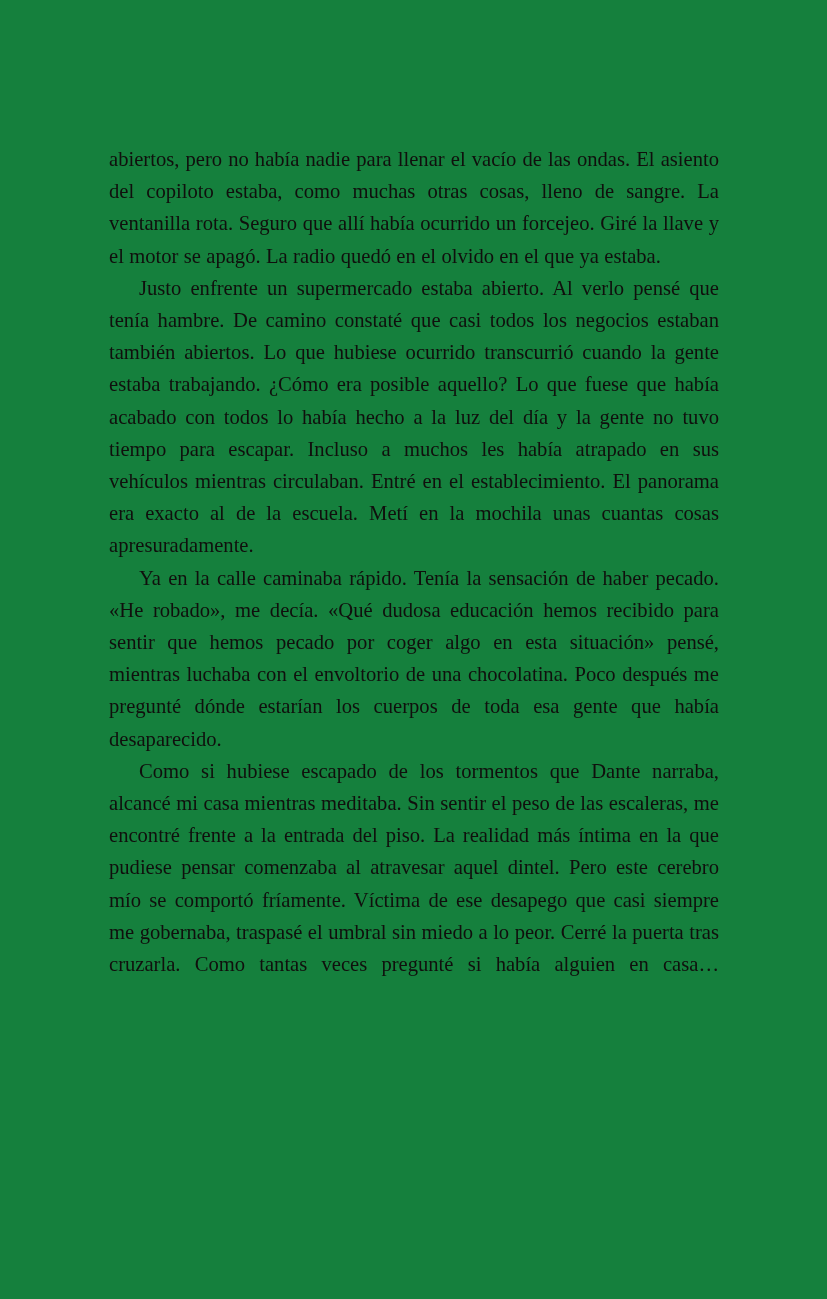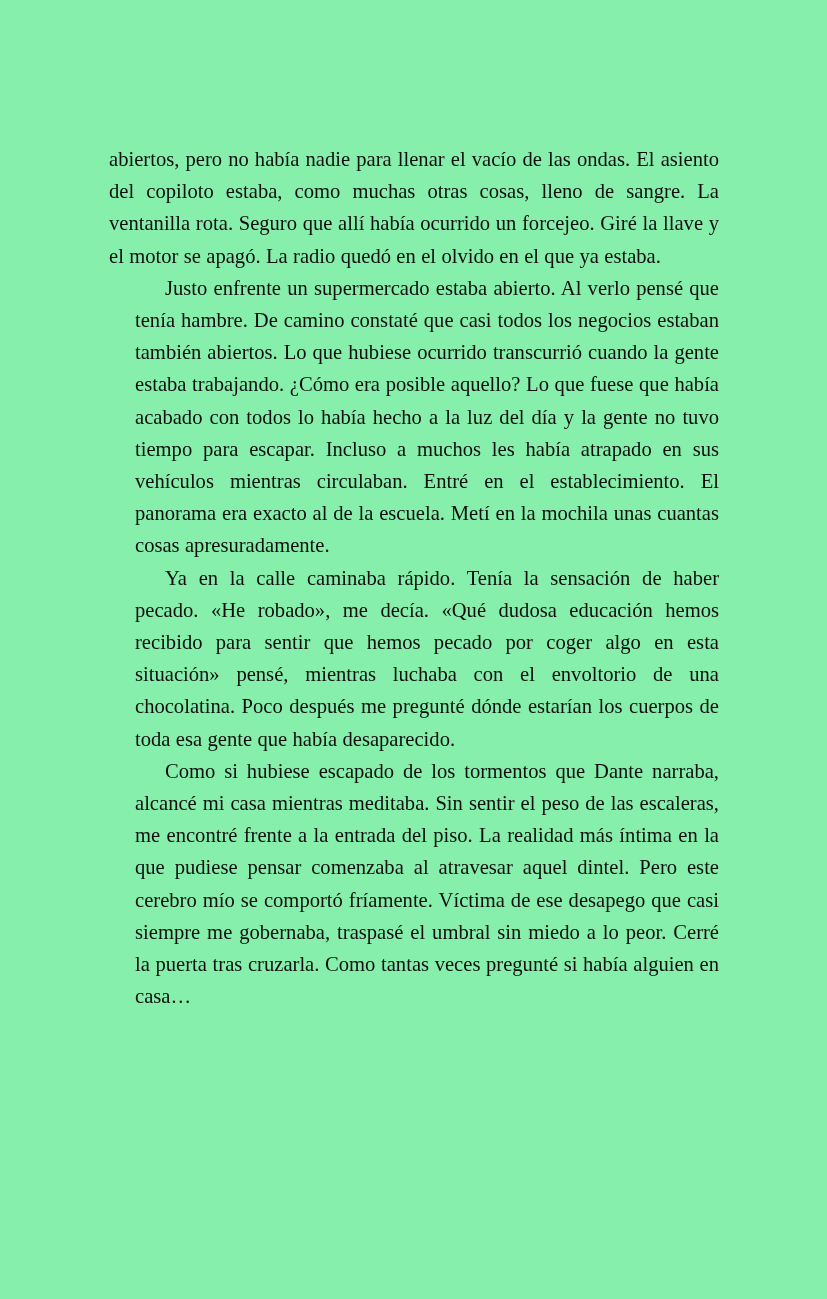--- a/index.html
+++ b/index.html
@@ -7,21 +7,21 @@
     margin: 0;
     padding: 0;
     background: #ffffff;
   }
 
   .page {
     position: relative;
     width: 827px;
     height: 1299px;
     margin: 0 auto;
-    background: #86efac;
+    background: #15803d;
     overflow: hidden;
     box-sizing: border-box;
   }
 
   .text-block {
     position: absolute;
     left: 109px;
     top: 143px;
     width: 610px;
     color: #100f0d;
@@ -37,21 +37,20 @@
   p.para {
     margin: 0;
     padding: 0;
     text-align: justify;
     text-align-last: left;
     word-spacing: 0.01em;
   }
 
   p.para.indented {
     text-indent: 30px;
-    margin-left: 26px;
   }
 
   p.para.last-line-justify {
     text-align-last: justify;
   }
 </style>
 </head>
 <body>
 
 <div class="page">

